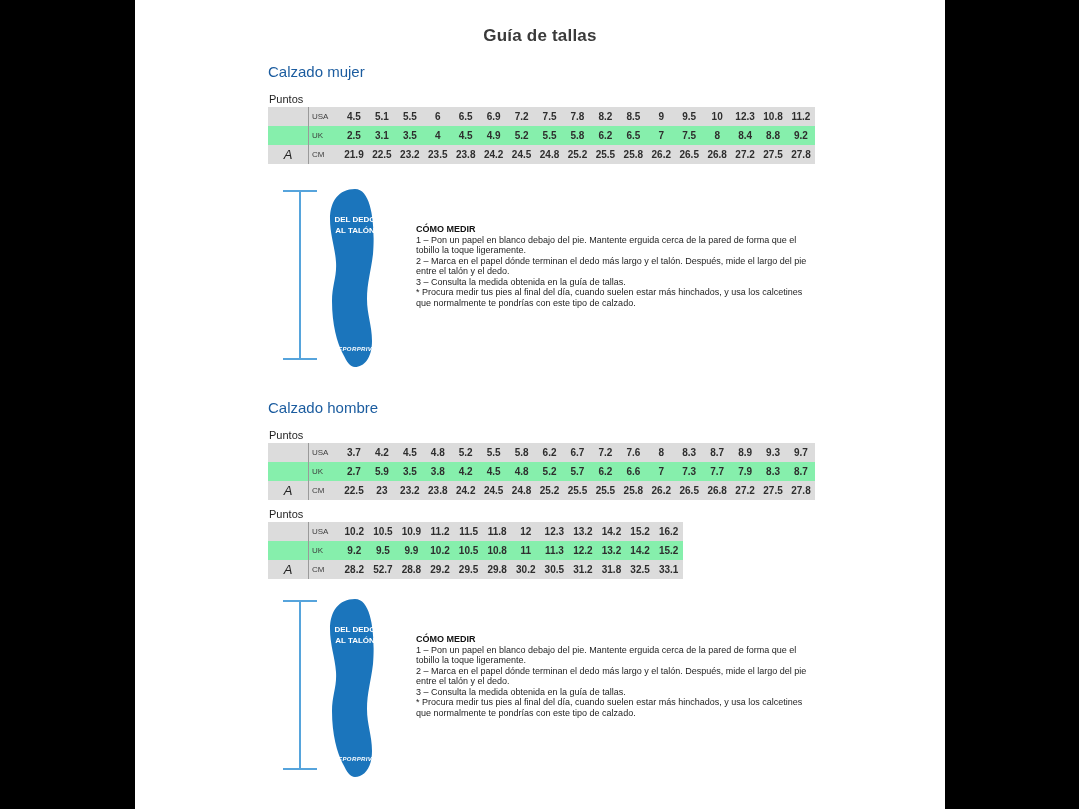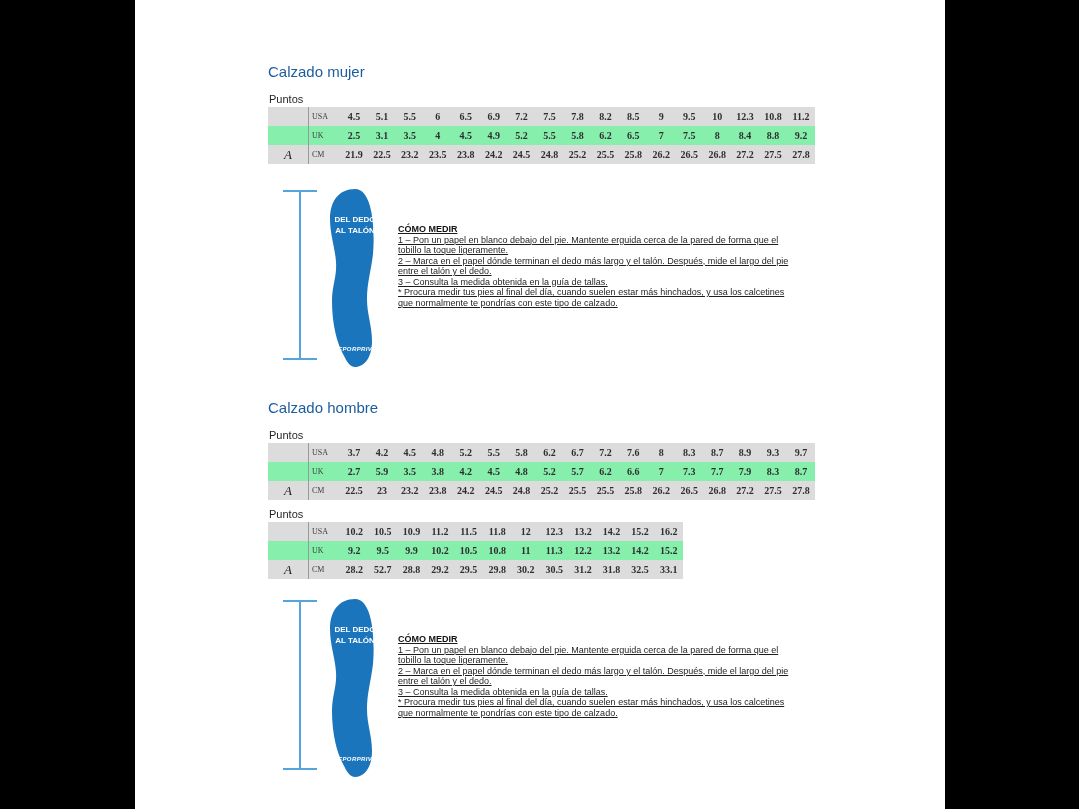--- a/index.html
+++ b/index.html
@@ -29,21 +29,21 @@
   .heading-men{top:399px;}
 
   .points-label{
     position:absolute;left:134px;
     font-size:11px;color:#1f1f1f;
   }
   .points-women{top:93px;}
   .points-men-1{top:429px;}
   .points-men-2{top:508px;}
 
-  .size-table{position:absolute;left:133px;font-family:Liberation Serif, serif;}
+  .size-table{position:absolute;left:133px;}
   .table-women{top:107px;width:547px;}
   .table-men-small{top:443px;width:547px;}
   .table-men-large{top:522px;width:415px;}
 
   .trow{display:flex;height:19px;line-height:19px;background:#86efac;}
   .trow.shaded{background:var(--row_shade,#dcdcdc);}
   .cell-corner{
     width:40px;flex:0 0 40px;text-align:center;
     font-style:italic;font-size:13px;color:#222;
   }
@@ -62,32 +62,33 @@
   .measure-men{top:596px;}
   .mcap{position:absolute;left:0;width:34px;height:2px;background:var(--measure_line_blue,#56a4dc);}
   .mcap.top{top:4px;}
   .mcap.bottom{top:172px;}
   .mvline{position:absolute;left:16px;top:5px;width:2px;height:168px;background:var(--measure_line_blue,#56a4dc);}
   .sole-svg{position:absolute;left:39px;top:2px;}
   .sole-path{fill:var(--footprint_blue,#1b75bc);}
   .foot-text{fill:#fff;font-size:8px;font-weight:600;font-family:"Liberation Sans",sans-serif;}
   .brand-text{fill:#fff;font-size:6px;font-weight:700;font-style:italic;font-family:"Liberation Sans",sans-serif;letter-spacing:.4px;}
 
-  .howto{position:absolute;left:115px;top:38px;width:400px;color:#1e1e1e;text-decoration:underline;}
+  .howto{position:absolute;left:133px;top:38px;width:400px;color:#1e1e1e;}
   .howto-title{font-size:10.5px;font-weight:700;margin:0 0 3px 0;color:#111;}
   .howto p{margin:0;font-size:9px;line-height:1.17;}
 </style>
 </head>
 <body>
 
 <div class="letterbox left"></div>
 <div class="letterbox right"></div>
 
 <div class="page">
 
+  <div class="title">Guía de tallas</div>
 
   <div class="section-heading heading-women">Calzado mujer</div>
   <div class="points-label points-women">Puntos</div>
   <div class="size-table table-women">
       <div class="trow shaded">
         <div class="cell-corner"></div>
         <div class="cell-label">USA</div>
         <div class="cell-value">4.5</div>
         <div class="cell-value">5.1</div>
         <div class="cell-value">5.5</div>

